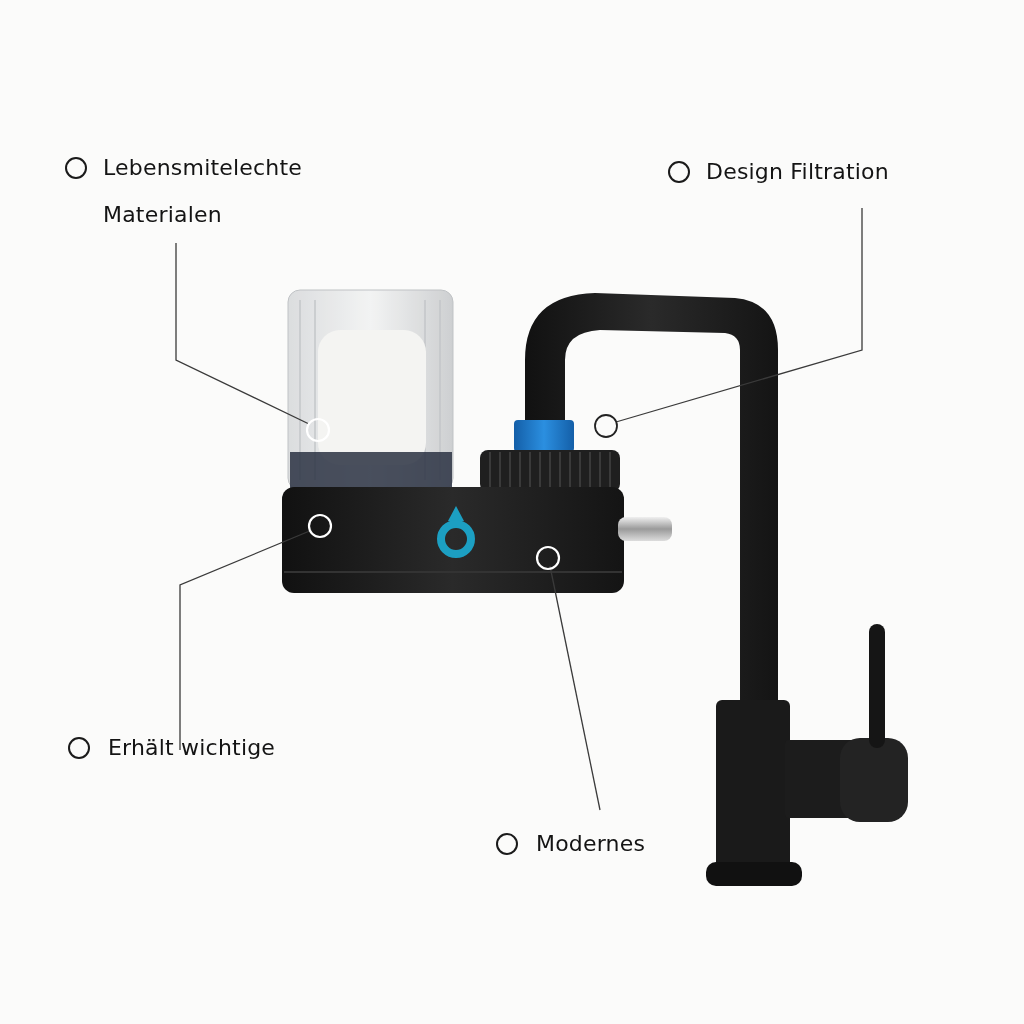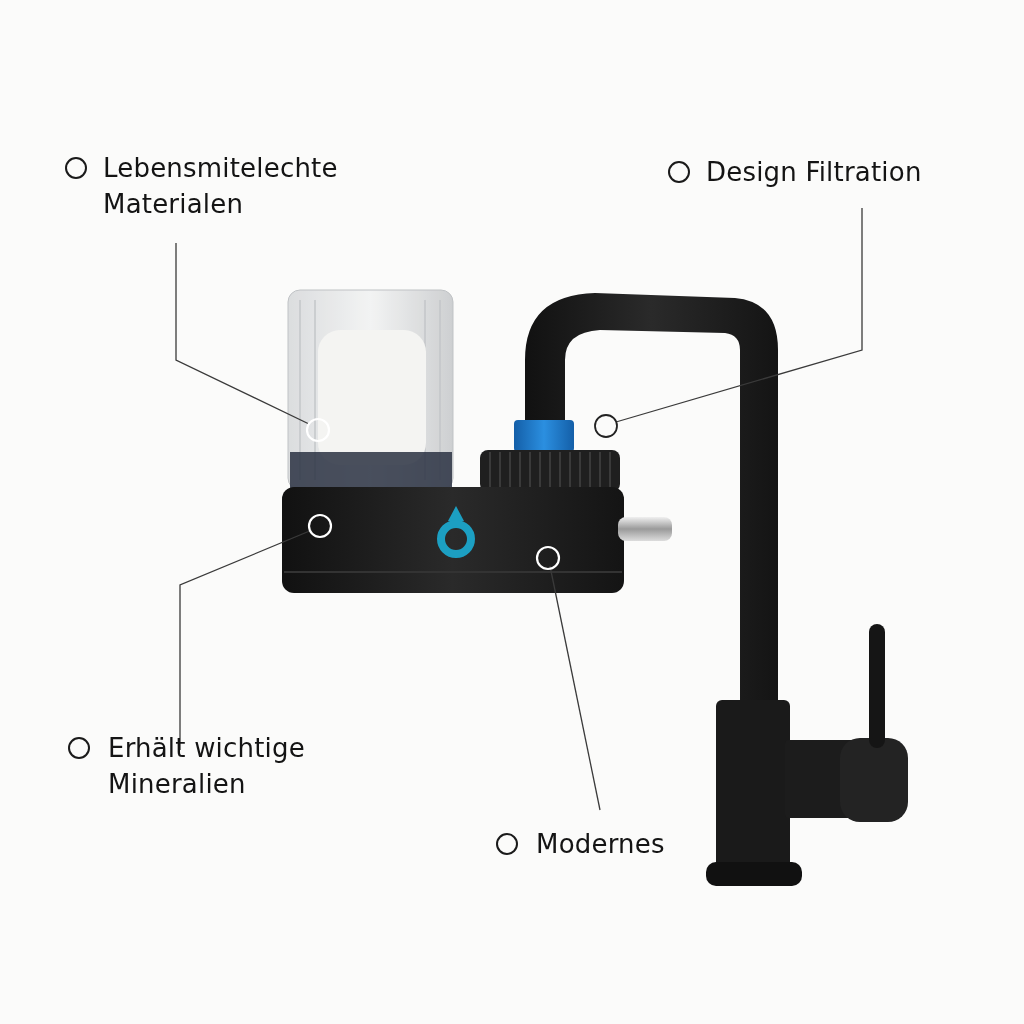--- a/index.html
+++ b/index.html
@@ -1,17 +1,17 @@
 <!DOCTYPE html>
 <html><head>
 <meta charset="utf-8">
 <style>
   html,body{margin:0;padding:0;}
   body{width:1024px;height:1024px;background:#fbfbfa;position:relative;overflow:hidden;font-family:"DejaVu Sans","Liberation Sans",sans-serif;color:#141414;}
-  .label{position:absolute;font-size:26px;line-height:36px;letter-spacing:0.2px;}
+  .label{position:absolute;font-size:22px;line-height:36px;letter-spacing:0.2px;}
   .label .bullet{position:absolute;width:22px;height:22px;border:2px solid #1a1a1a;border-radius:50%;box-sizing:border-box;}
   .label .line{display:block;white-space:nowrap;}
   svg.art{position:absolute;left:0;top:0;}
 </style>
 </head>
 <body>
 
 <svg class="art" width="1024" height="1024" viewBox="0 0 1024 1024">
   <defs>
     <linearGradient id="glass" x1="0" x2="1">
@@ -98,30 +98,29 @@
     <circle cx="318" cy="430" r="11"></circle>
     <circle cx="320" cy="526" r="11"></circle>
     <circle cx="548" cy="558" r="11"></circle>
   </g>
   <circle cx="606" cy="426" r="11" fill="none" stroke="#222" stroke-width="1.8"></circle>
 </svg>
 
 <div class="label" style="left:65px;top:150px;">
   <span class="bullet" style="left:0;top:7px;"></span>
   <span class="line" style="padding-left:38px;">Lebensmitelechte</span>
-  <span class="line" style="padding-left:38px;">Materialen</span>
+  <span class="line" style="padding-left:38px;margin-top:11px;">Materialen</span>
 </div>
 
 <div class="label" style="left:668px;top:154px;">
   <span class="bullet" style="left:0;top:7px;"></span>
   <span class="line" style="padding-left:38px;">Design Filtration</span>
 </div>
 
 <div class="label" style="left:68px;top:730px;">
   <span class="bullet" style="left:0;top:7px;"></span>
   <span class="line" style="padding-left:40px;">Erhält wichtige</span>
-  <span class="line" style="padding-left:40px;">Mineralien</span>
 </div>
 
 <div class="label" style="left:496px;top:826px;text-align:left;">
   <span class="bullet" style="left:0;top:7px;"></span>
   <span class="line" style="padding-left:40px;">Modernes</span>
 </div>
 
 </body></html>

